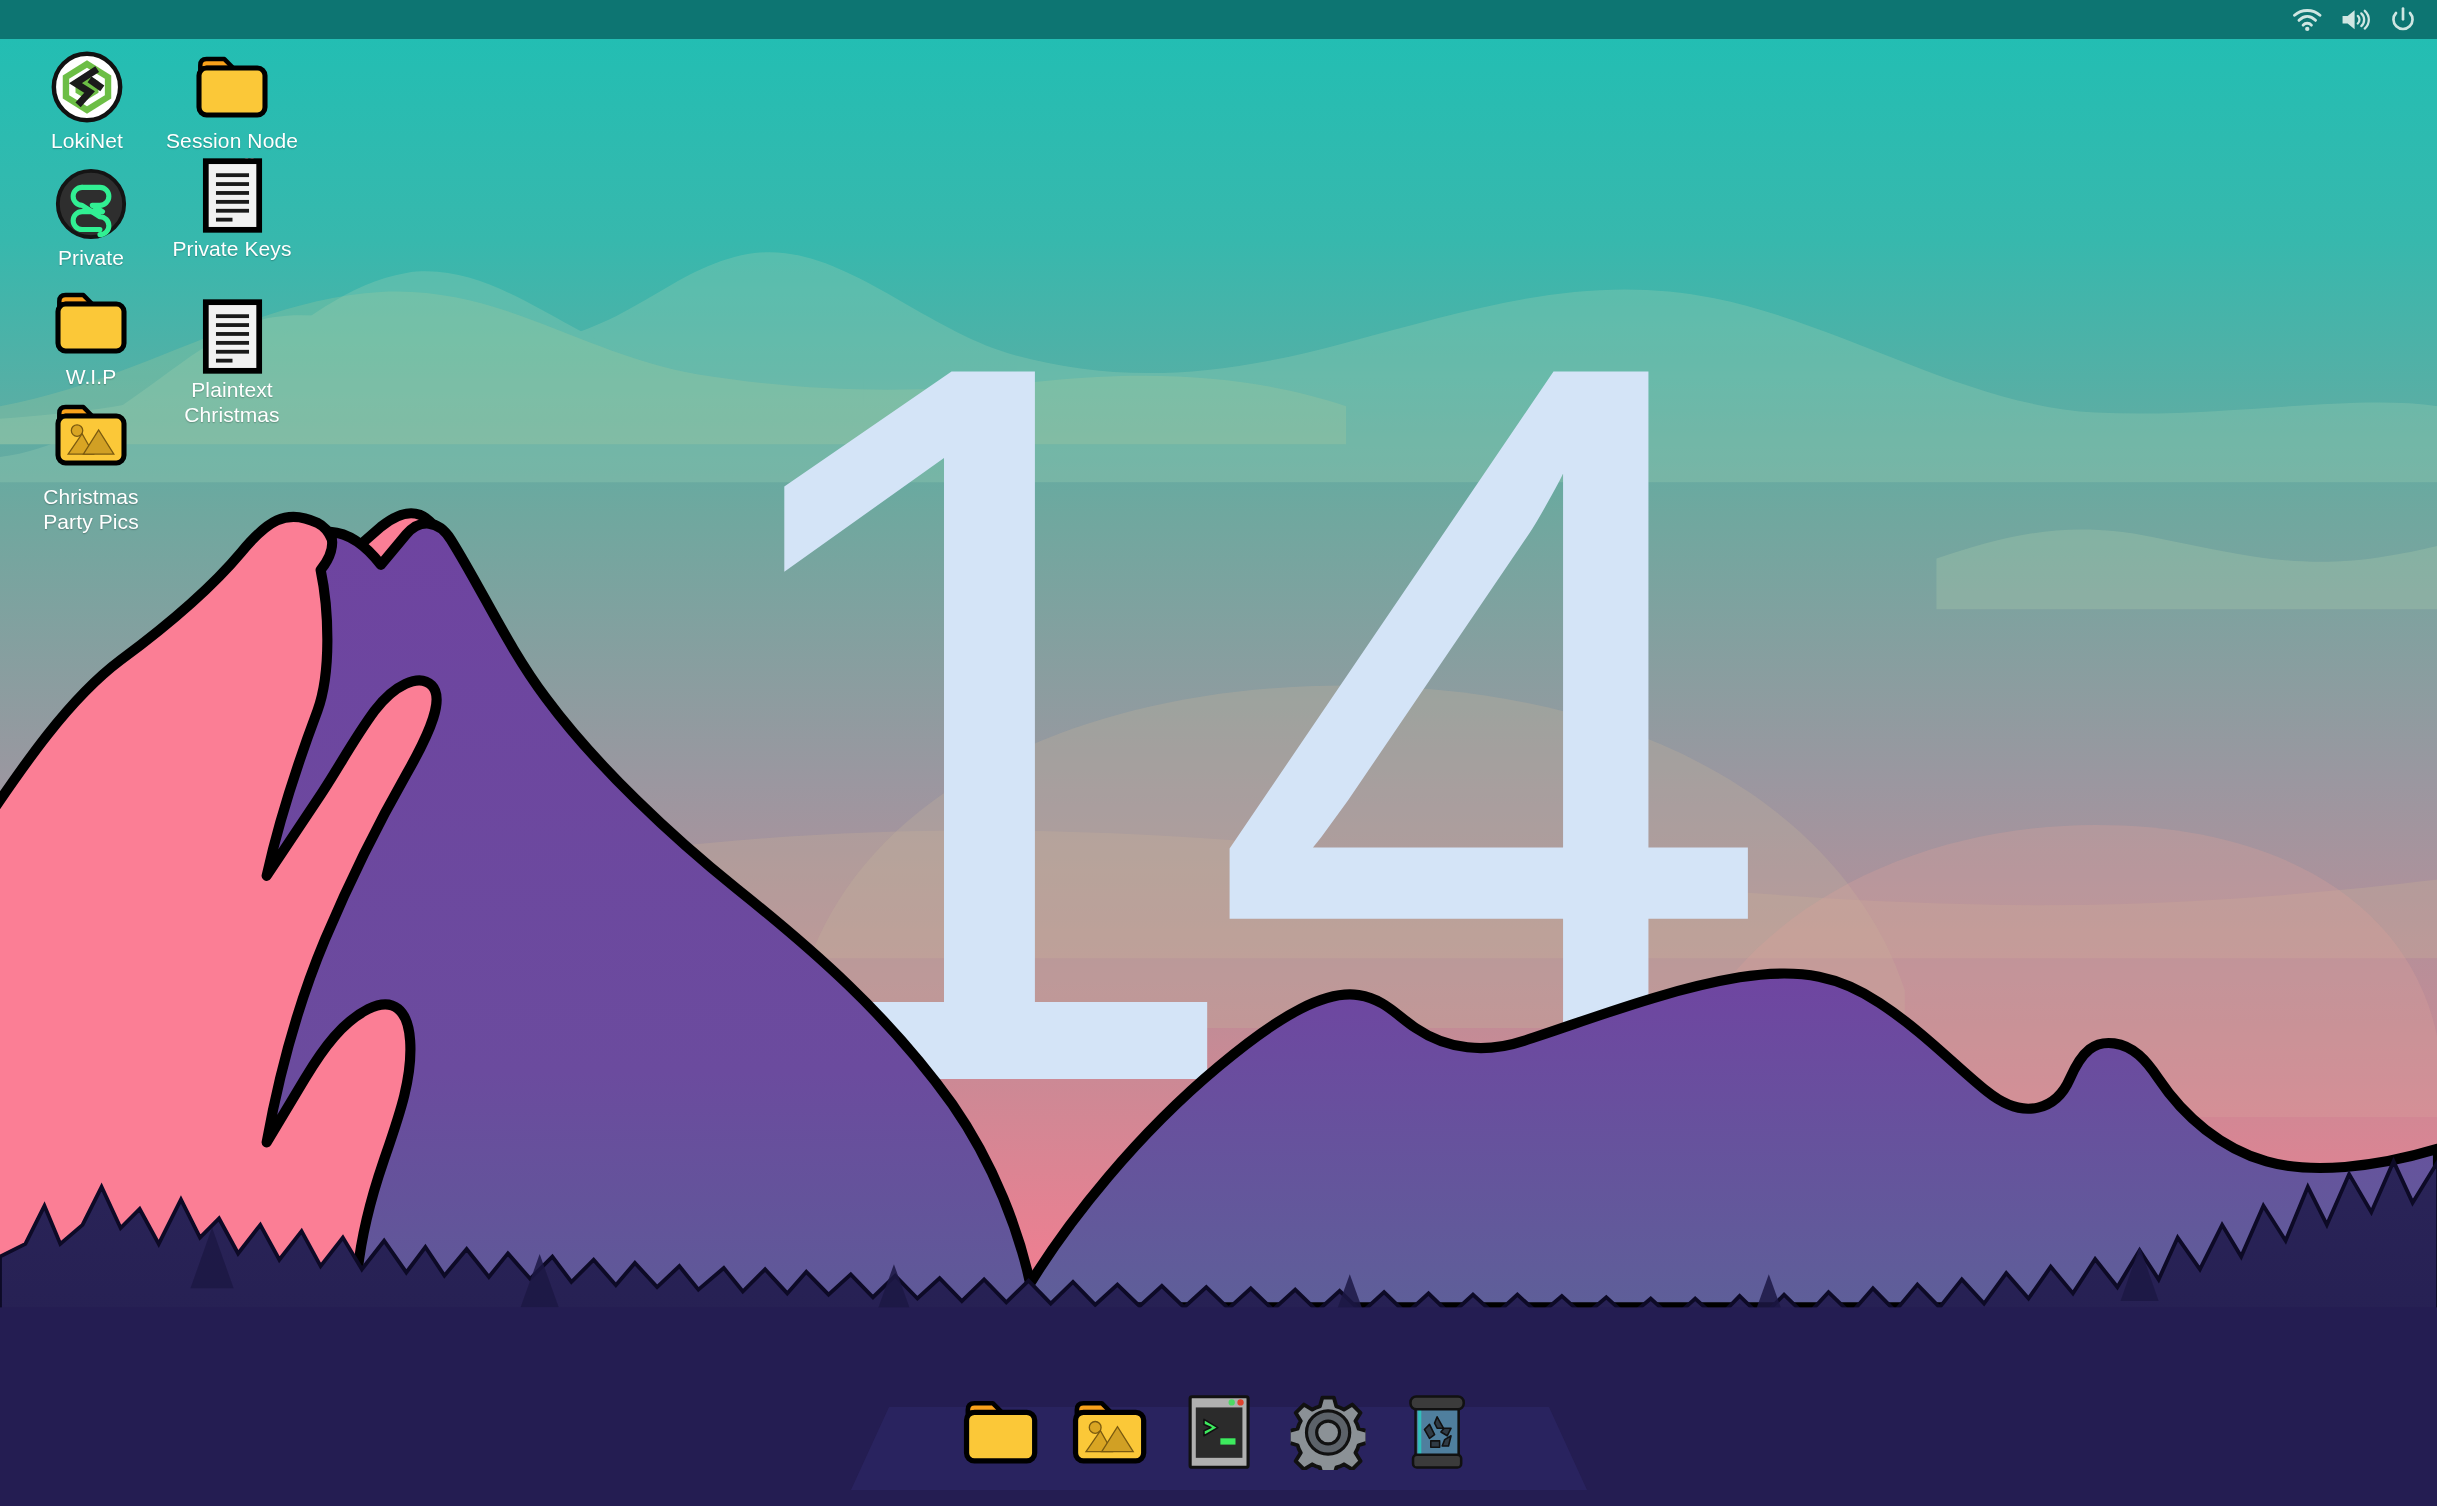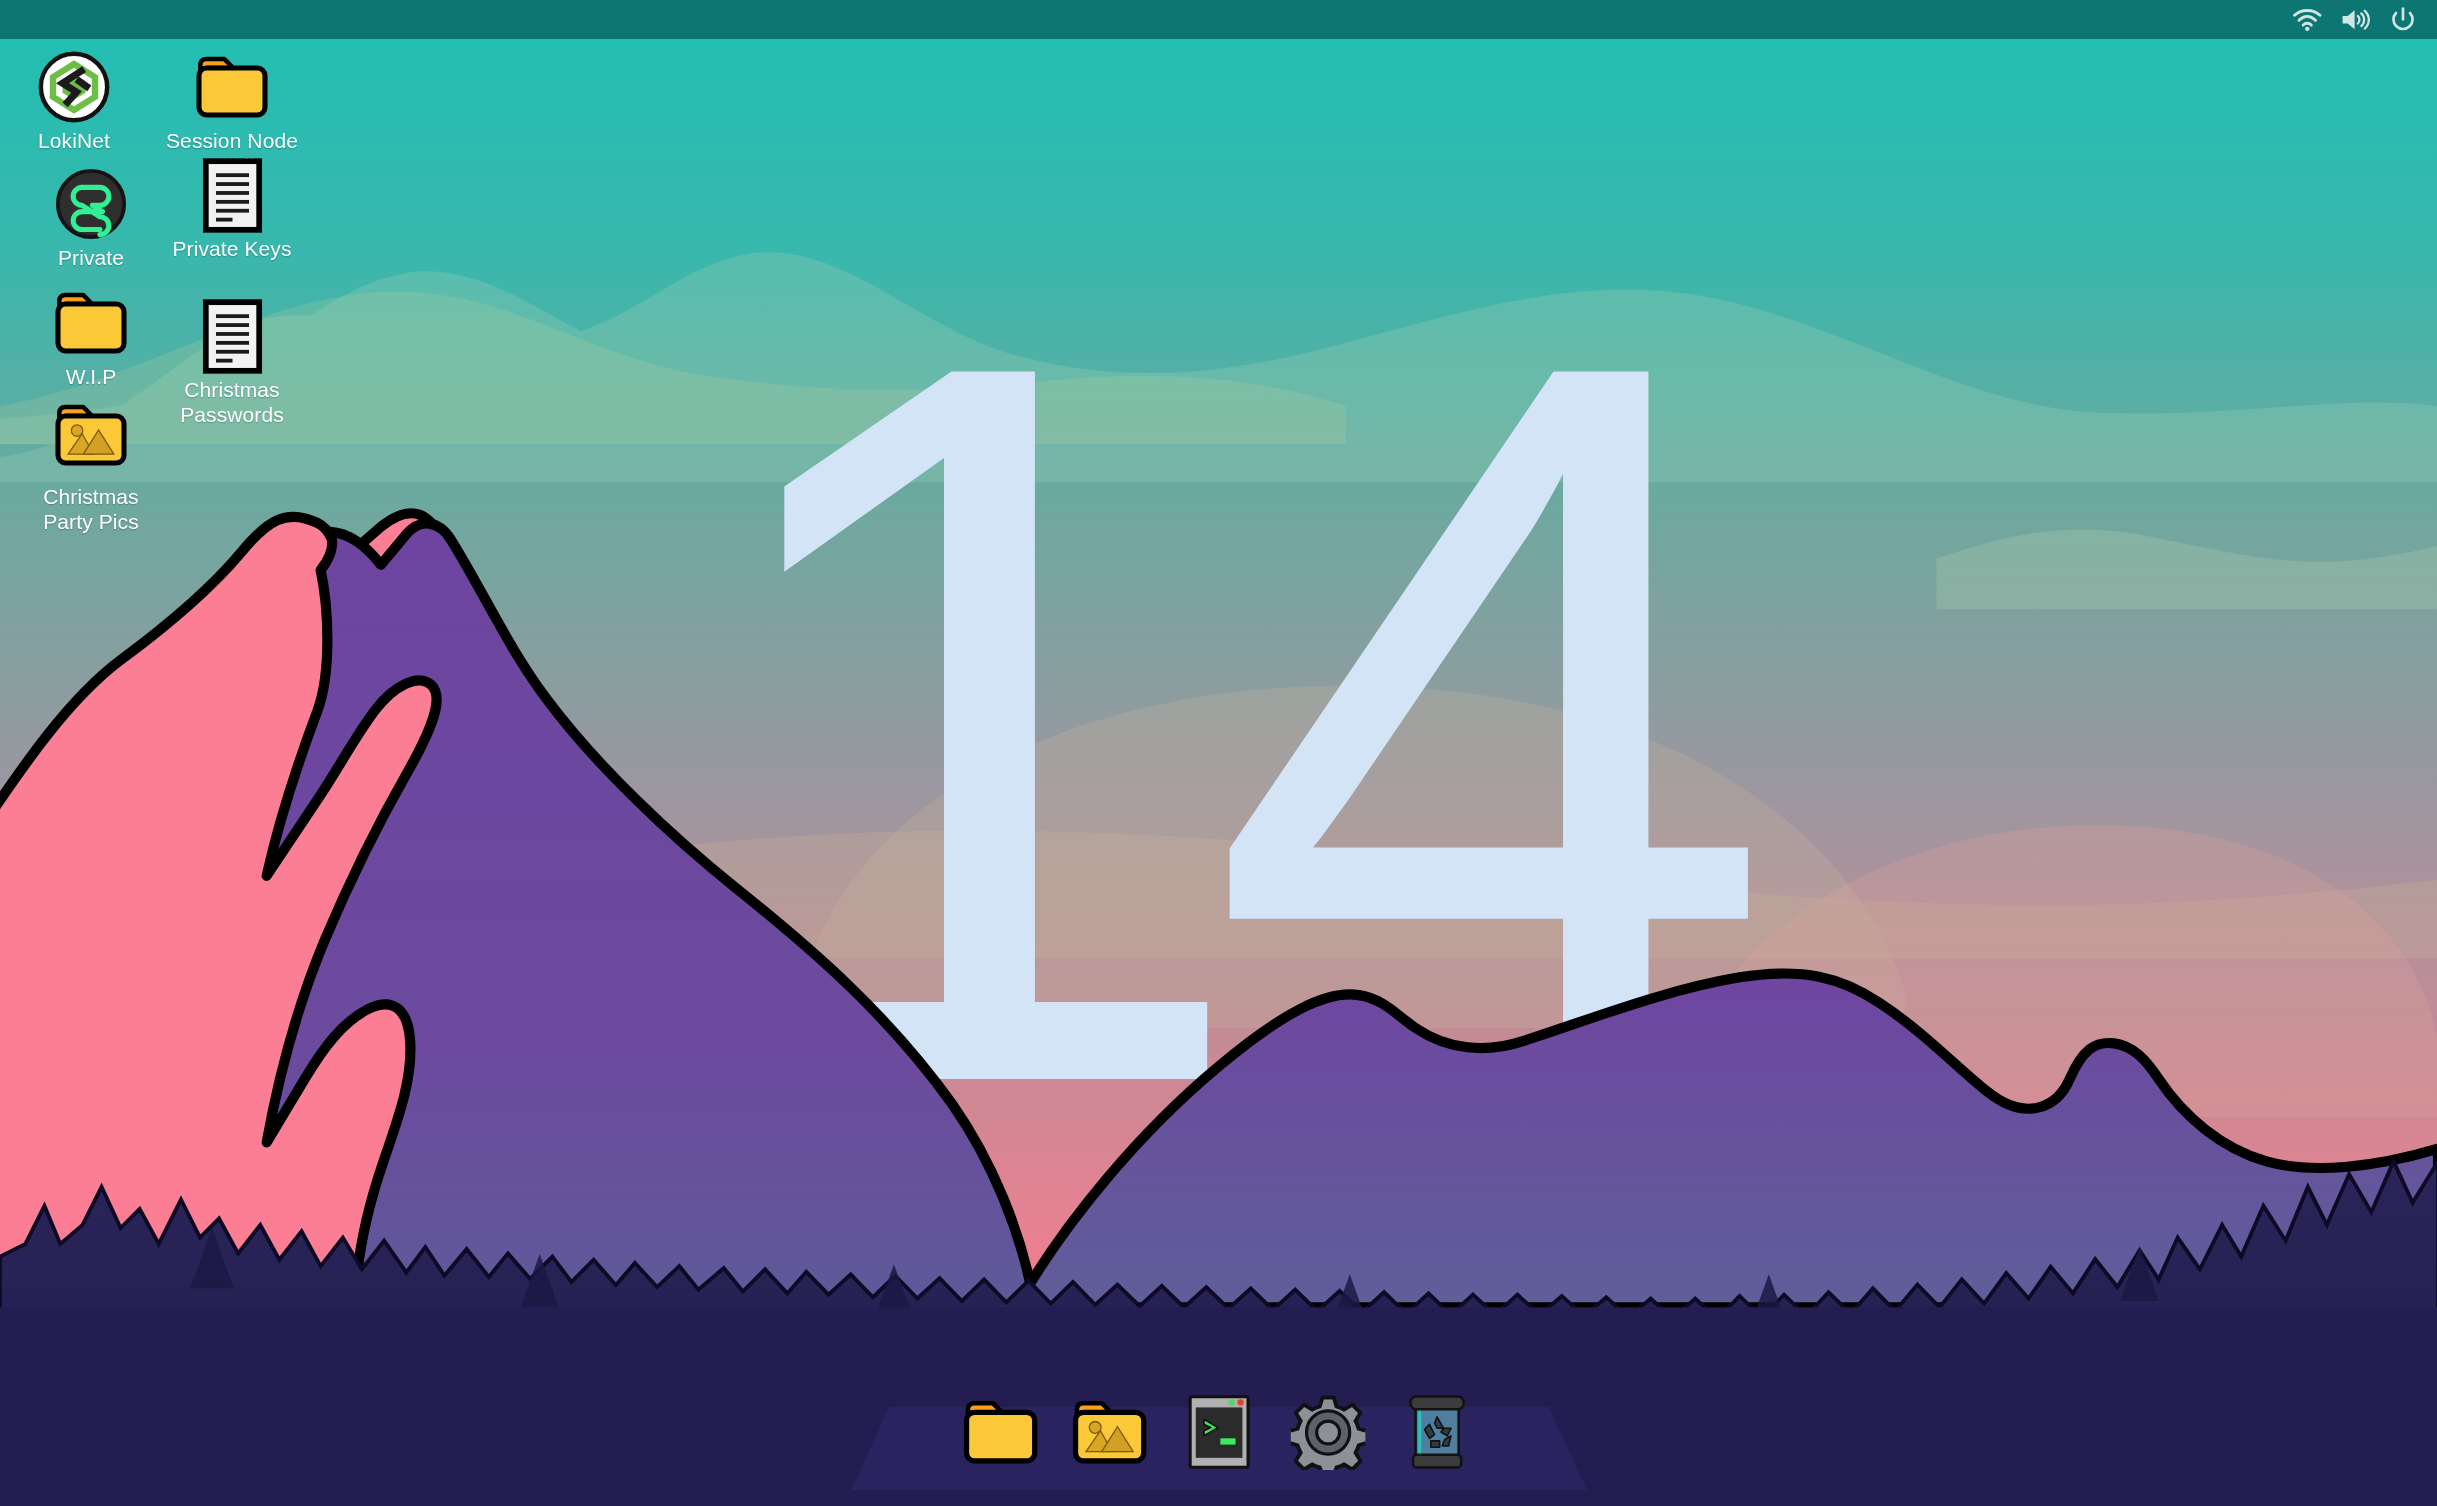--- a/index.html
+++ b/index.html
@@ -269,21 +269,21 @@
     <div class="tray-icon">
       <svg width="28" height="28" viewBox="0 0 44 44">
         <path d="M11 11 A15 15 0 1 0 33 11" fill="none" stroke="#cfe6e2" stroke-width="4.2" stroke-linecap="round"></path>
         <line x1="22" y1="4" x2="22" y2="21" stroke="#cfe6e2" stroke-width="4.2" stroke-linecap="round"></line>
       </svg>
     </div>
   </div>
 
   <div id="desktop-icons">
 
-    <div class="desk-icon" style="left:1px; top:0px;">
+    <div class="desk-icon" style="left:14px; top:0px;">
       <div class="glyph">
         <svg width="74" height="74" viewBox="0 0 116 116">
           <circle cx="58" cy="58" r="52" fill="#ffffff" stroke="#111" stroke-width="7"></circle>
           <path d="M58 16 L96 40 V76 L58 100 L20 76 V40 Z" fill="#6cbe45"></path>
           <path d="M58 28 L86 45 V71 L58 88 L30 71 V45 Z" fill="#ffffff"></path>
           <path d="M58 38 L76 49 V67 L58 78 L40 67 V49 Z" fill="#6cbe45"></path>
           <g fill="none" stroke="#1b1b1b" stroke-width="11" stroke-linejoin="miter">
             <path d="M74 30 L40 52 L62 66 L44 86"></path>
             <path d="M82 60 L62 46"></path>
           </g>
@@ -360,21 +360,21 @@
           <g fill="#1a1a1a">
             <rect x="22" y="24" width="52" height="6"></rect>
             <rect x="22" y="38" width="52" height="6"></rect>
             <rect x="22" y="52" width="52" height="6"></rect>
             <rect x="22" y="66" width="52" height="6"></rect>
             <rect x="22" y="80" width="52" height="6"></rect>
             <rect x="22" y="94" width="26" height="6"></rect>
           </g>
         </svg>
       </div>
-      <div class="lbl">Christmas Passwords</div>
+      <div class="lbl">Plaintext Christmas</div>
     </div>
 
   </div>
 
   <div id="dock">
 
     <div class="dock-item">
       <svg width="77" height="70" viewBox="0 0 116 104">
         <path d="M8 18 q0 -10 10 -10 h28 l14 14 h-42 q-10 0 -10 10 Z" fill="#f9a11b" stroke="#000" stroke-width="7" stroke-linejoin="round"></path>
         <rect x="6" y="22" width="104" height="74" rx="12" fill="#fbc838" stroke="#000" stroke-width="8"></rect>

